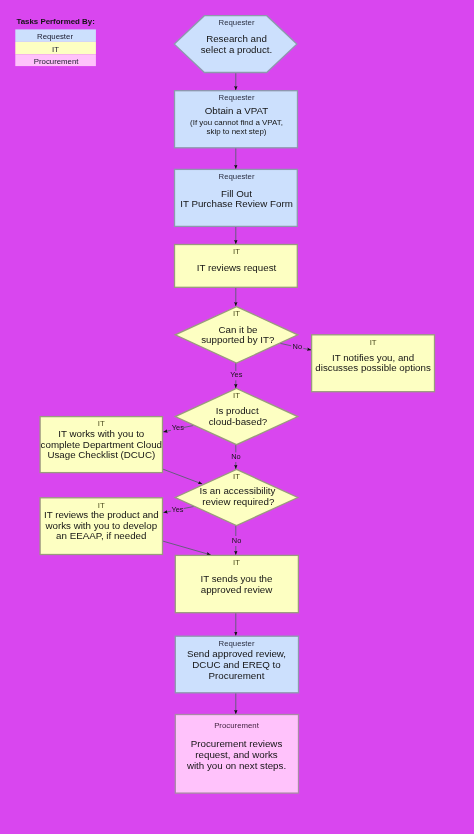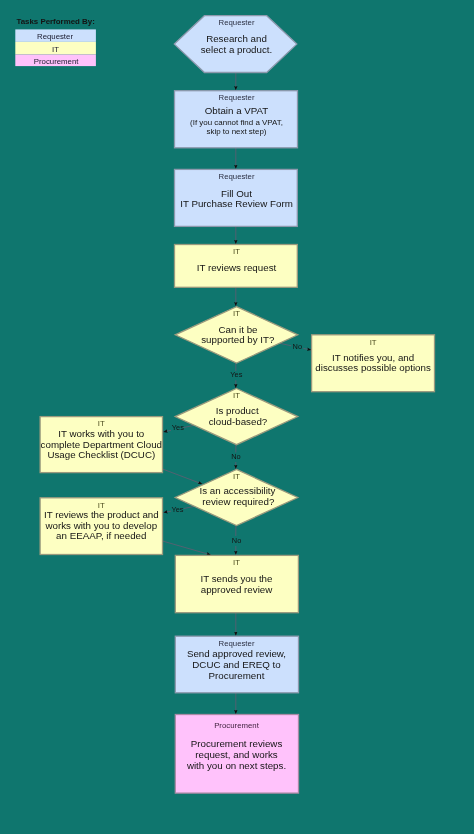--- a/index.html
+++ b/index.html
@@ -1,18 +1,18 @@
 <!DOCTYPE html>
 <html><head>
 <meta charset="utf-8">
 <title>IT Purchase Review Process</title>
 <style>
   html,body{margin:0;padding:0;background:#fdfdfb;}
   body{width:474px;height:834px;font-family:"Liberation Sans",sans-serif;overflow:hidden;}
-  #stage{position:relative;width:474px;height:834px;background:#0f766e;}
+  #stage{position:relative;width:474px;height:834px;background:#d946ef;}
   #chart{position:absolute;left:0;top:0;width:474px;height:834px;}
   .shape{stroke-width:1.3;}
   .role{font-size:7.8px;}
   .body-text{font-size:9.75px;fill:#141414;}
   .sub-text{font-size:7.95px;fill:#141414;}
   .edge-label{font-size:7.4px;fill:#141414;}
   .conn{fill:none;stroke:#5a5f70;stroke-width:0.9;}
   .legend-title{font-size:7.9px;font-weight:bold;fill:#141414;}
   .legend-label{font-size:7.8px;fill:#1a1a2e;}
 </style>

